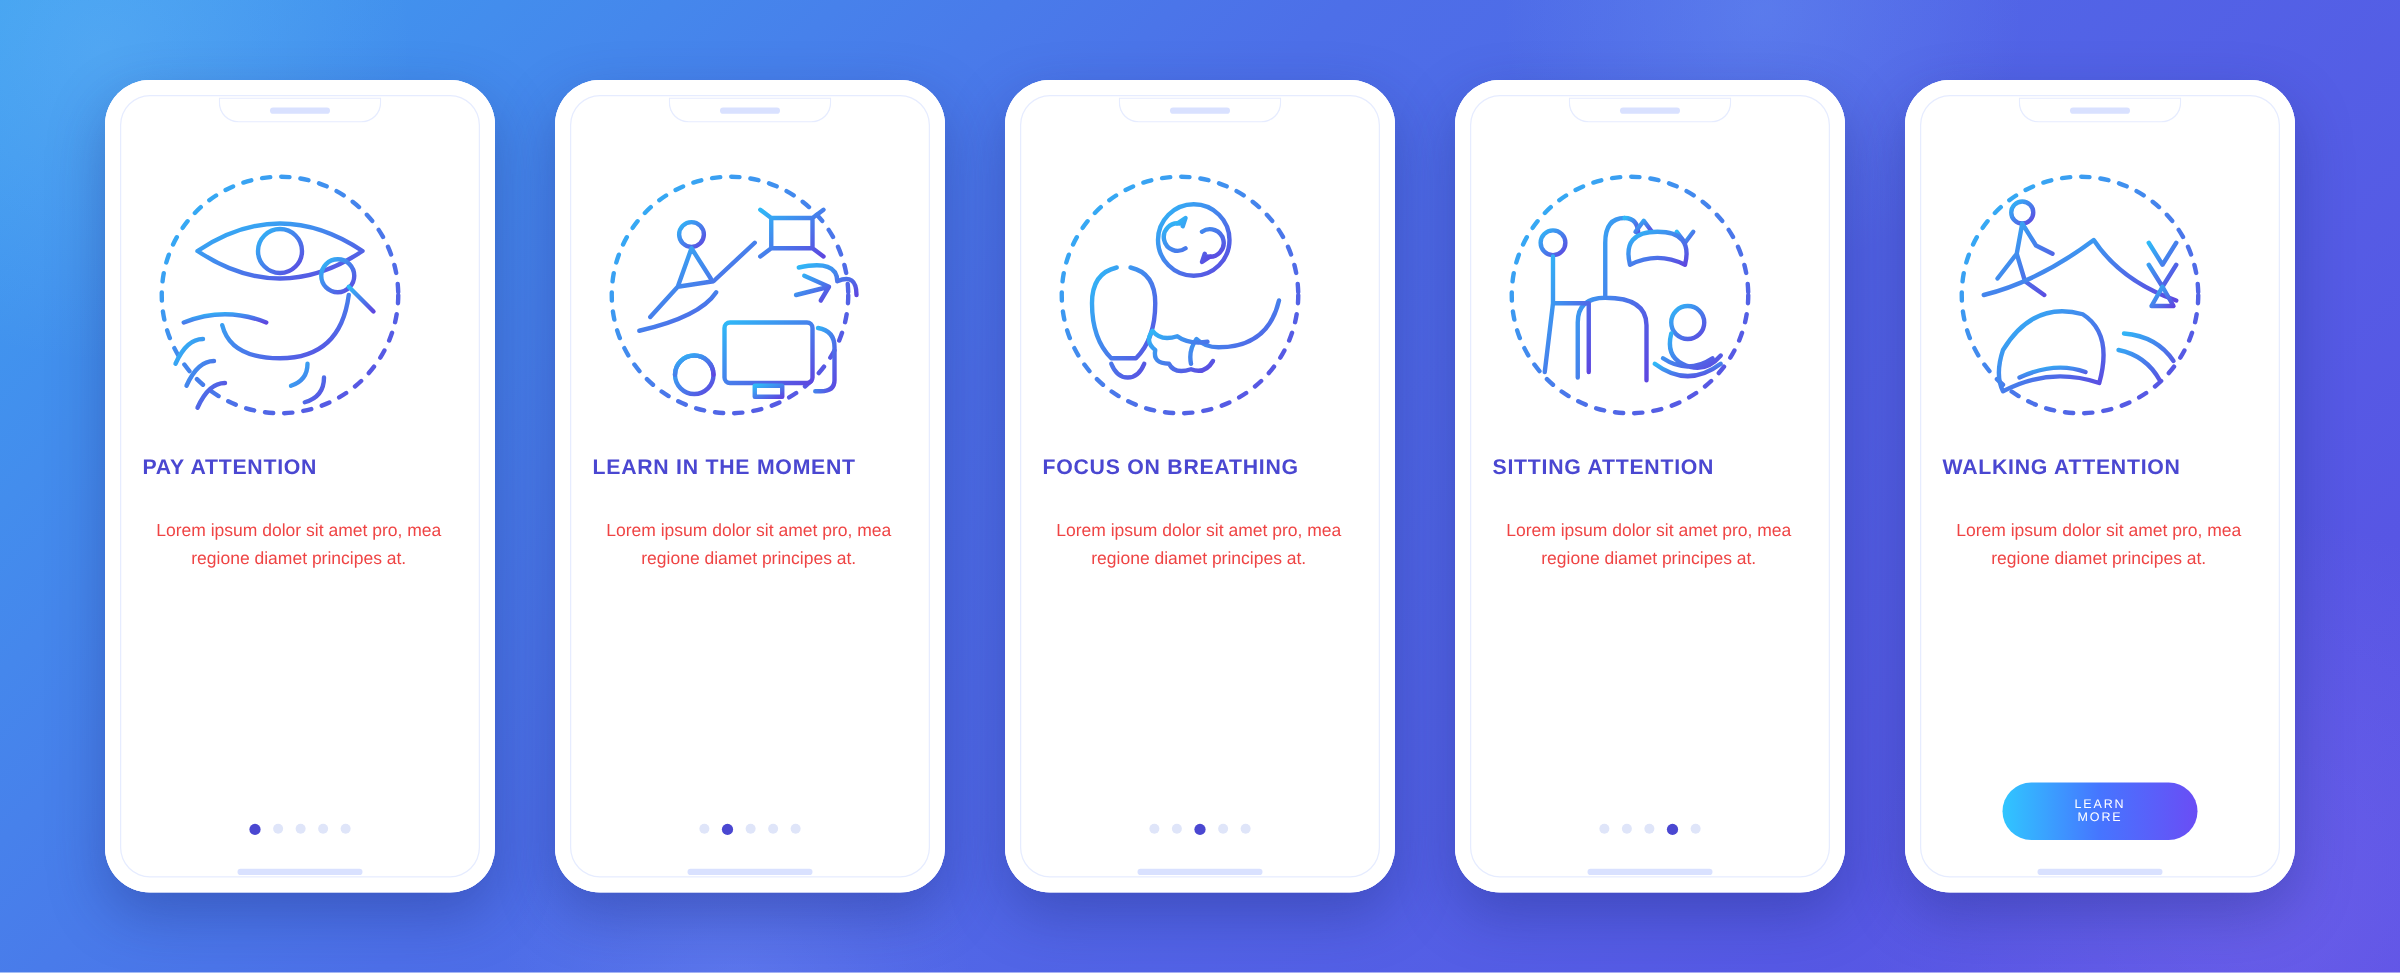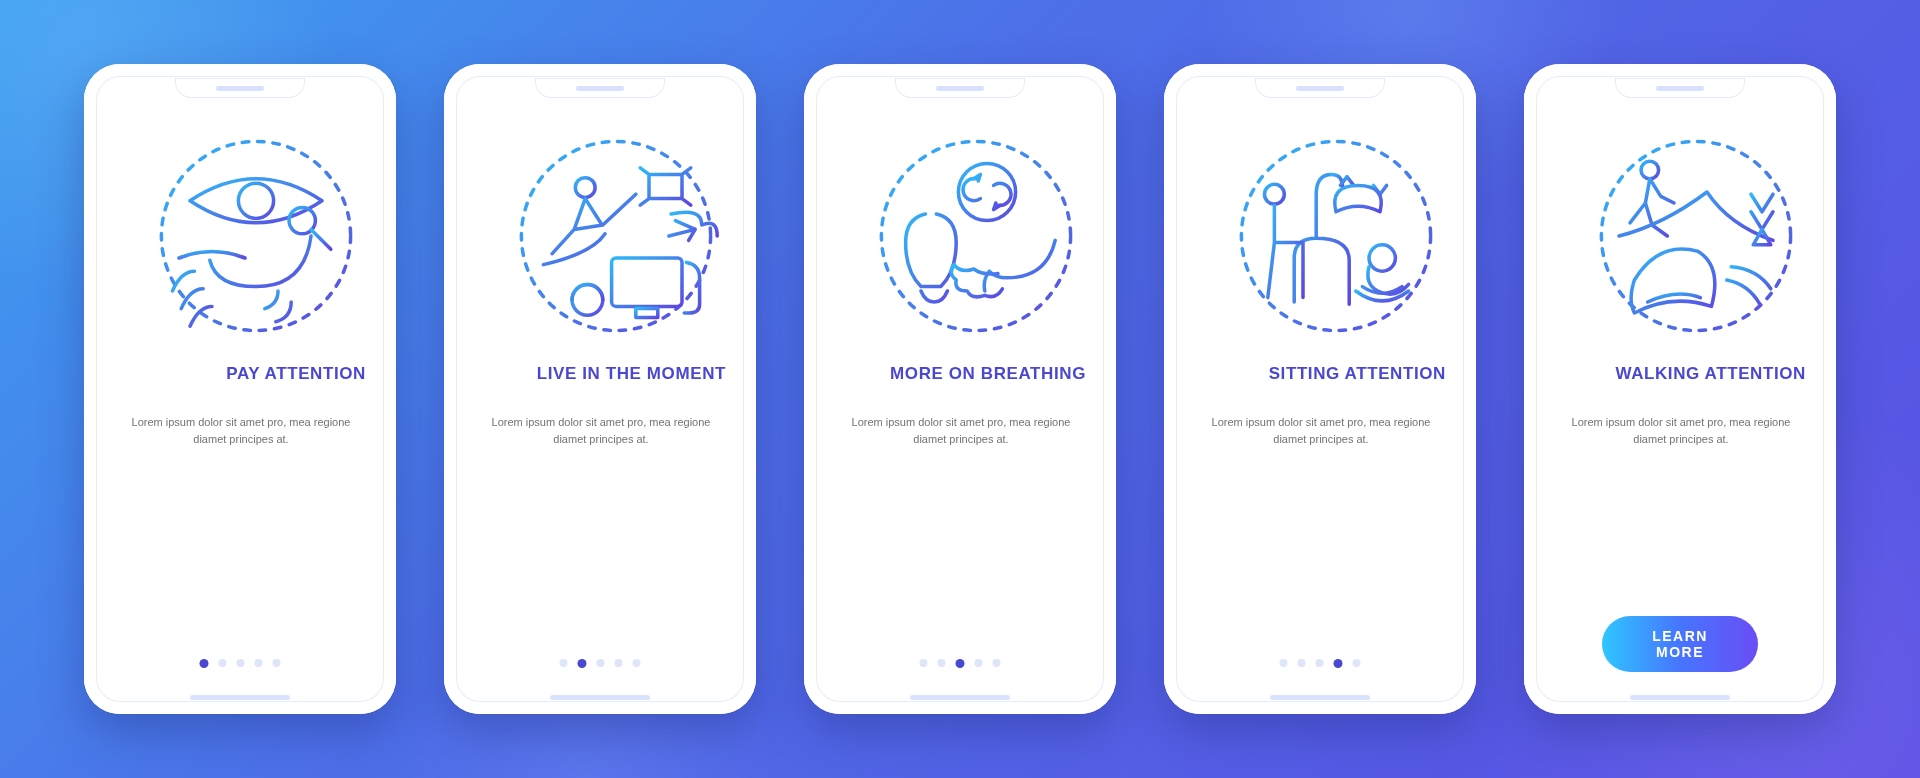--- a/index.html
+++ b/index.html
@@ -31,21 +31,21 @@
 
   .phone {
     width: 312px;
     height: 650px;
     background: #ffffff;
     border-radius: 36px;
     box-shadow: 0 18px 44px rgba(30,40,120,.35), inset 0 0 0 12px #fff, inset 0 0 0 13px #e6ecff;
     position: relative;
     display: flex;
     flex-direction: column;
-    align-items: flex-end;
+    align-items: flex-start;
     padding: 30px 30px 26px;
   }
   .phone::before { 
     content: "";
     position: absolute;
     left: 50%; top: 14px; transform: translateX(-50%);
     width: 130px; height: 20px;
     background: #fff;
     border-radius: 0 0 16px 16px;
     box-shadow: inset 0 0 0 1px #e6ecff;
@@ -72,23 +72,23 @@
   h3.title {
     margin-top: 18px;
     font-size: 17px;
     letter-spacing: .6px;
     font-weight: 700;
     color: #4a47d1;
     text-align: center;
   }
   p.desc {
     margin-top: 30px;
-    font-size: 11px;
+    font-size: 14px;
     line-height: 1.55;
-    color: #737373;
+    color: #ef4444;
     text-align: center;
     max-width: 250px;
   }
 
   .dots {
     position: absolute;
     bottom: 46px;
     left: 50%; transform: translateX(-50%);
     display: flex; gap: 10px;
   }
@@ -97,23 +97,23 @@
     background: #dfe5f9;
   }
   .dot.active { background: #4a47d1; width: 9px; height: 9px; }
 
   .cta {
     position: absolute;
     bottom: 42px; left: 50%; transform: translateX(-50%);
     padding: 12px 40px;
     border-radius: 999px;
     border: none;
-    font-size: 14px;
+    font-size: 10px;
     letter-spacing: 1.5px;
-    font-weight: 700;
+    font-weight: 400;
     color: #fff;
     background: linear-gradient(90deg, #30c6ff 0%, #4675ff 50%, #6a4df5 100%);
     cursor: pointer;
   }
 </style>
 </head>
 <body>
 
 <div class="swirl swirl1"></div>
 <div class="swirl swirl2"></div>
@@ -172,21 +172,21 @@
           <line x1="108" y1="176" x2="148" y2="176"></line>
         <line x1="118" y1="138" x2="118" y2="150"></line>
           <line x1="126" y1="138" x2="126" y2="150"></line>
         <circle cx="74" cy="158" r="14"></circle>
         <path d="M60 158 a14 14 0 0 1 28 0"></path>
         <path d="M164 124 q12 2 12 14 v24 q0 8 -10 8 h-4"></path>
         <path d="M150 80 q28 -6 28 10 q14 -6 14 10"></path>
         <path d="M148 100 l24 -6 l-6 10 M148 100 l24 -6 l-18 -8"></path>
       </svg>
     </div>
-    <h3 class="title">LIVE IN THE MOMENT</h3>
+    <h3 class="title">LEARN IN THE MOMENT</h3>
     <p class="desc">Lorem ipsum dolor sit amet pro, mea regione diamet principes at.</p>
     <div class="dots">
       <span class="dot"></span>
       <span class="dot active"></span>
       <span class="dot"></span>
       <span class="dot"></span>
       <span class="dot"></span>
     </div>
     <div class="home-indicator"></div>
   </div>
@@ -196,21 +196,21 @@
       <svg viewBox="0 0 200 200" fill="none" stroke="url(#lineGrad)" stroke-width="3.2" stroke-linecap="round" stroke-linejoin="round">
         <circle cx="100" cy="100" r="86" stroke-dasharray="6 8"></circle>
         <circle cx="110" cy="60" r="26"></circle>
         <path d="M100 48 a10 10 0 1 0 4 18 M120 72 a10 10 0 1 0 -4 -18"></path>
         <path d="M98 48 l6 -4 l-2 6 M122 72 l-6 4 l2 -6"></path>
         <path d="M54 80 q-18 4 -18 26 q0 26 14 40 h18 q14 -14 14 -40 q0 -22 -18 -26 M50 150 q4 10 12 10 q8 0 12 -10"></path>
         <path d="M172 104 q-8 34 -44 34 q-10 0 -16 -6 q-6 8 -4 18"></path>
         <path d="M120 134 q-14 2 -22 -4 q-12 4 -18 -4 q-6 8 2 14 q-2 10 10 10 q4 8 16 4 q10 4 16 -6"></path>
       </svg>
     </div>
-    <h3 class="title">MORE ON BREATHING</h3>
+    <h3 class="title">FOCUS ON BREATHING</h3>
     <p class="desc">Lorem ipsum dolor sit amet pro, mea regione diamet principes at.</p>
     <div class="dots">
       <span class="dot"></span>
       <span class="dot"></span>
       <span class="dot active"></span>
       <span class="dot"></span>
       <span class="dot"></span>
     </div>
     <div class="home-indicator"></div>
   </div>

